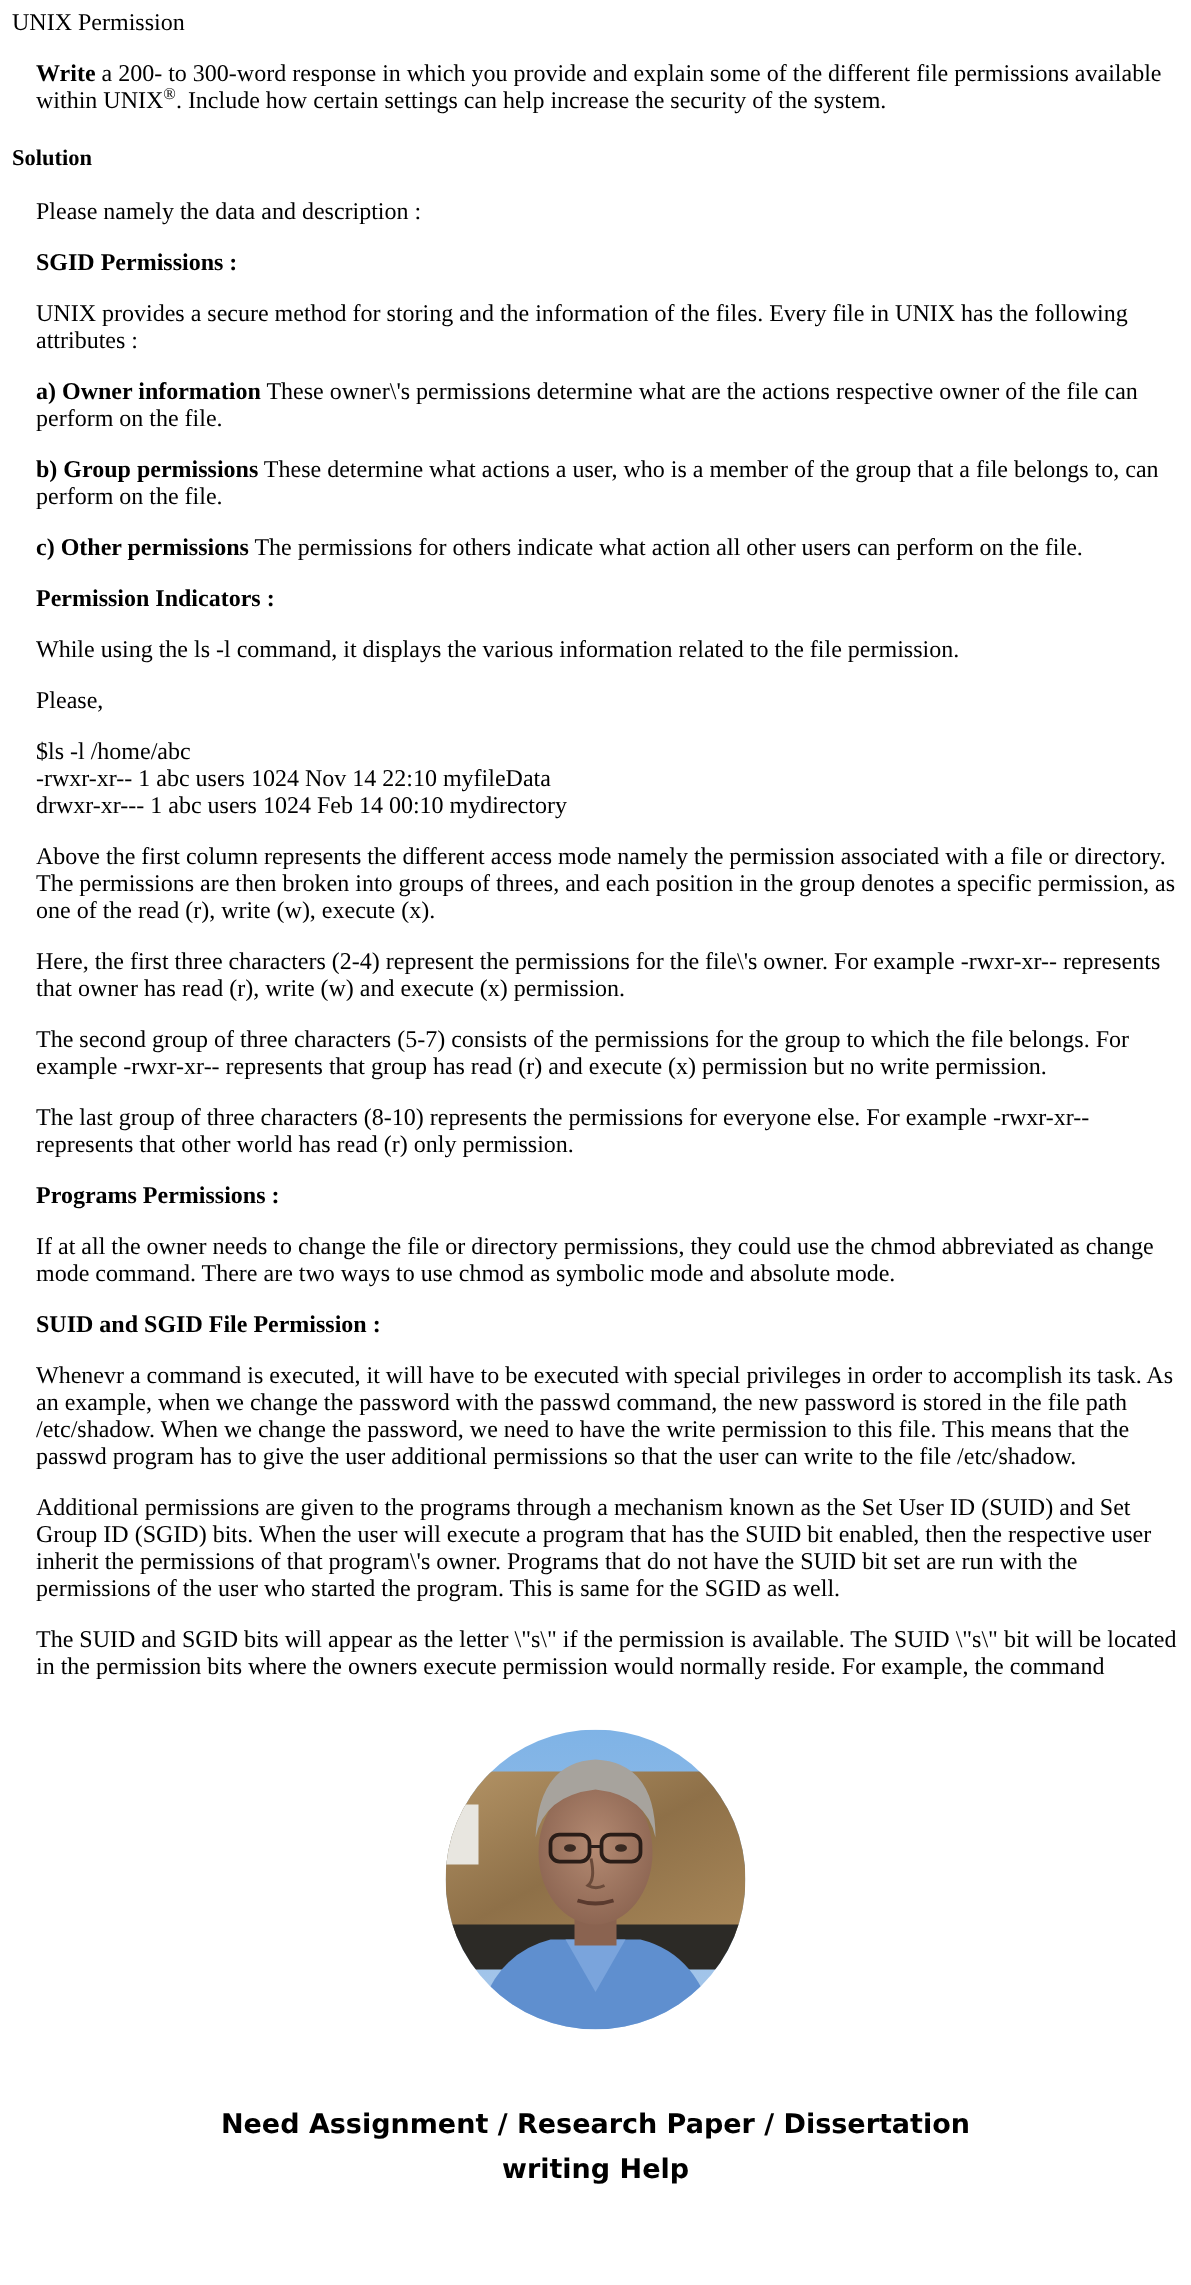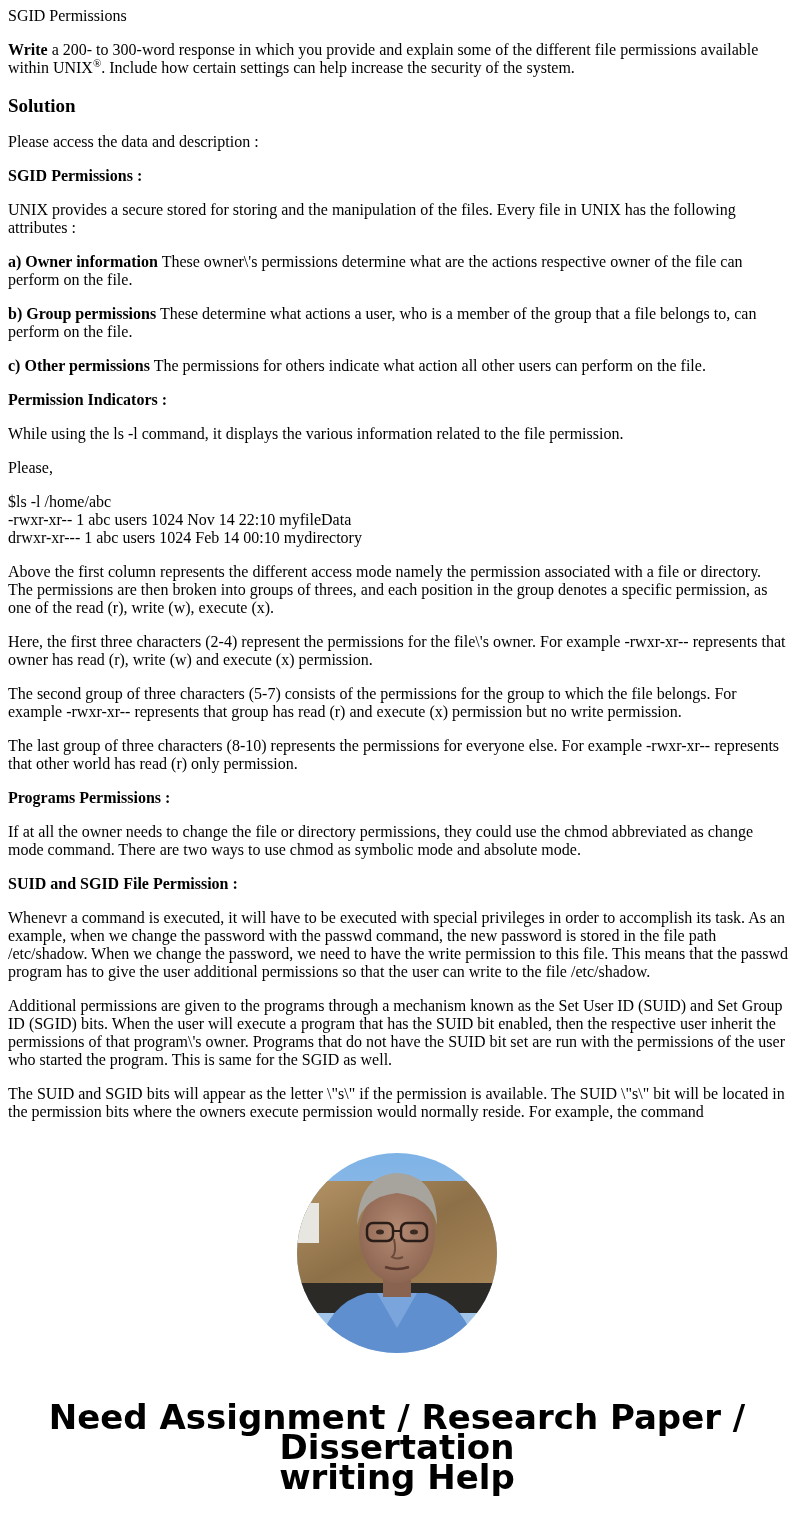--- a/index.html
+++ b/index.html
@@ -19,27 +19,27 @@
     }
     .doc {
       position: absolute;
       left: 8px;
       top: 7px;
       width: 780px;
       height: 1118px;
       overflow: hidden;
     }
     .doc p {
-      margin: 0 0 16px 0;
+      margin: 0 0 16px 16px;
     }
     .doc .title-line {
       margin: 0 0 16px 0;
     }
     .doc h3 {
-      font-size: 19px;
+      font-size: 15px;
       line-height: 22px;
       font-weight: bold;
       margin: 18px 0 16px 0;
     }
     sup {
       font-size: 11px;
       line-height: 0;
       vertical-align: super;
     }
     .mono-line { display: block; }
@@ -54,43 +54,43 @@
       overflow: hidden;
     }
     .footer {
       position: absolute;
       left: 0;
       top: 1402px;
       width: 794px;
       text-align: center;
       font-family: "DejaVu Sans", "Liberation Sans", sans-serif;
       font-weight: bold;
-      font-size: 34px;
+      font-size: 18px;
       line-height: 30px;
       color: #000;
     }
     .footer span { display: block; }
   </style>
 </head>
 <body>
 
 <div class="doc">
-  <p class="title-line">SGID Permissions</p>
+  <p class="title-line">UNIX Permission</p>
 
   <p>
     <b>Write</b><span> a 200- to 300-word response in which you provide and explain some of the different file permissions available within UNIX</span><sup>®</sup><span>. Include how certain settings can help increase the security of the system.</span>
   </p>
 
   <h3>Solution</h3>
 
-  <p>Please access the data and description :</p>
+  <p>Please namely the data and description :</p>
 
   <p><b>SGID Permissions :</b></p>
 
-  <p>UNIX provides a secure stored for storing and the manipulation of the files. Every file in UNIX has the following attributes :</p>
+  <p>UNIX provides a secure method for storing and the information of the files. Every file in UNIX has the following attributes :</p>
 
   <p><b>a) Owner information</b><span> These owner\'s permissions determine what are the actions respective owner of the file can perform on the file.</span></p>
 
   <p><b>b) Group permissions</b><span> These determine what actions a user, who is a member of the group that a file belongs to, can perform on the file.</span></p>
 
   <p><b>c) Other permissions</b><span> The permissions for others indicate what action all other users can perform on the file.</span></p>
 
   <p><b>Permission Indicators :</b></p>
 
   <p>While using the ls -l command, it displays the various information related to the file permission.</p>

